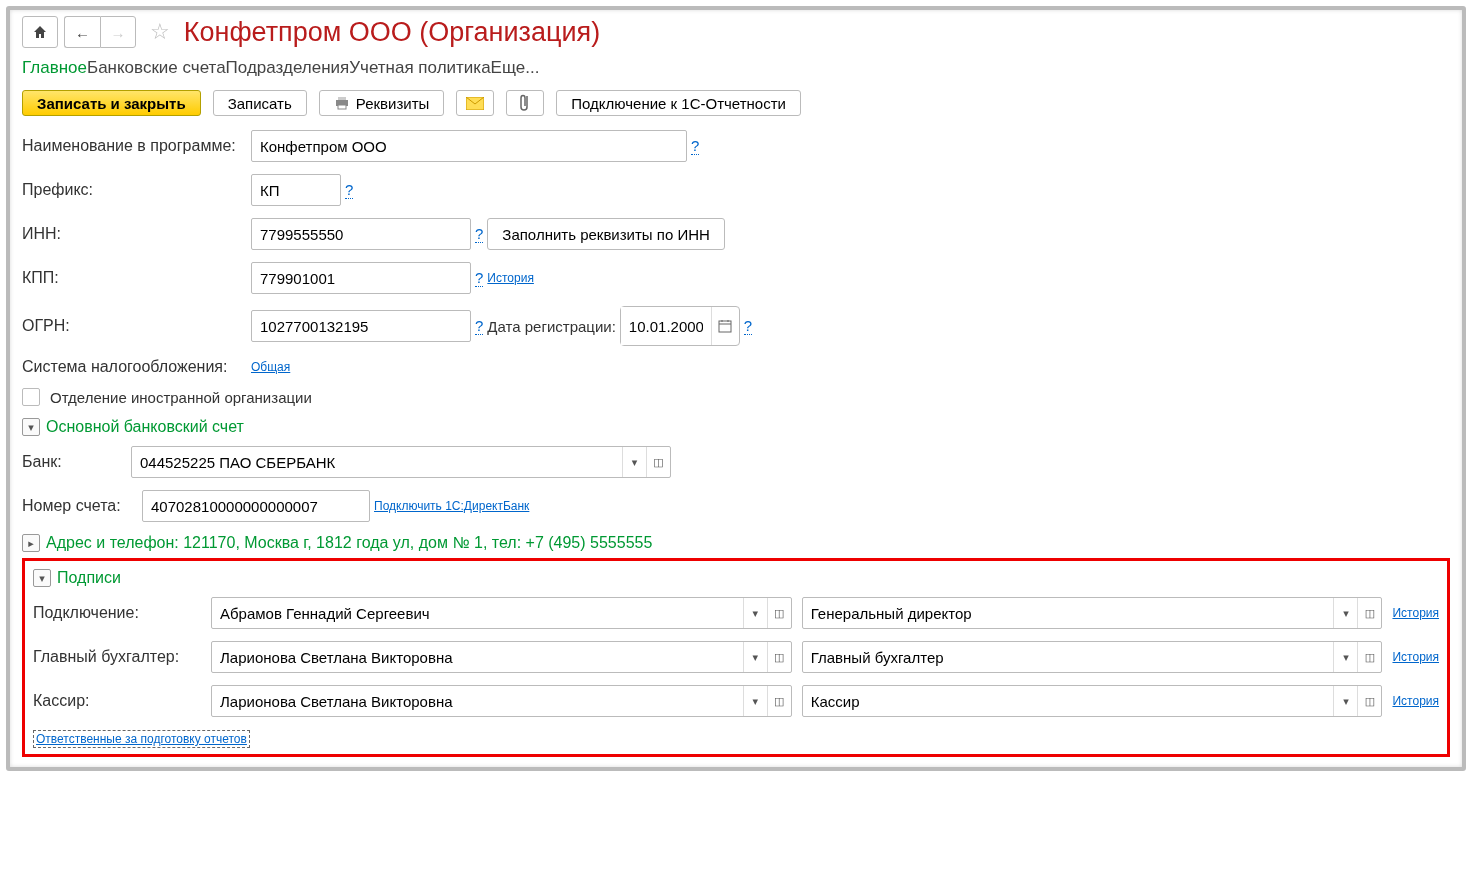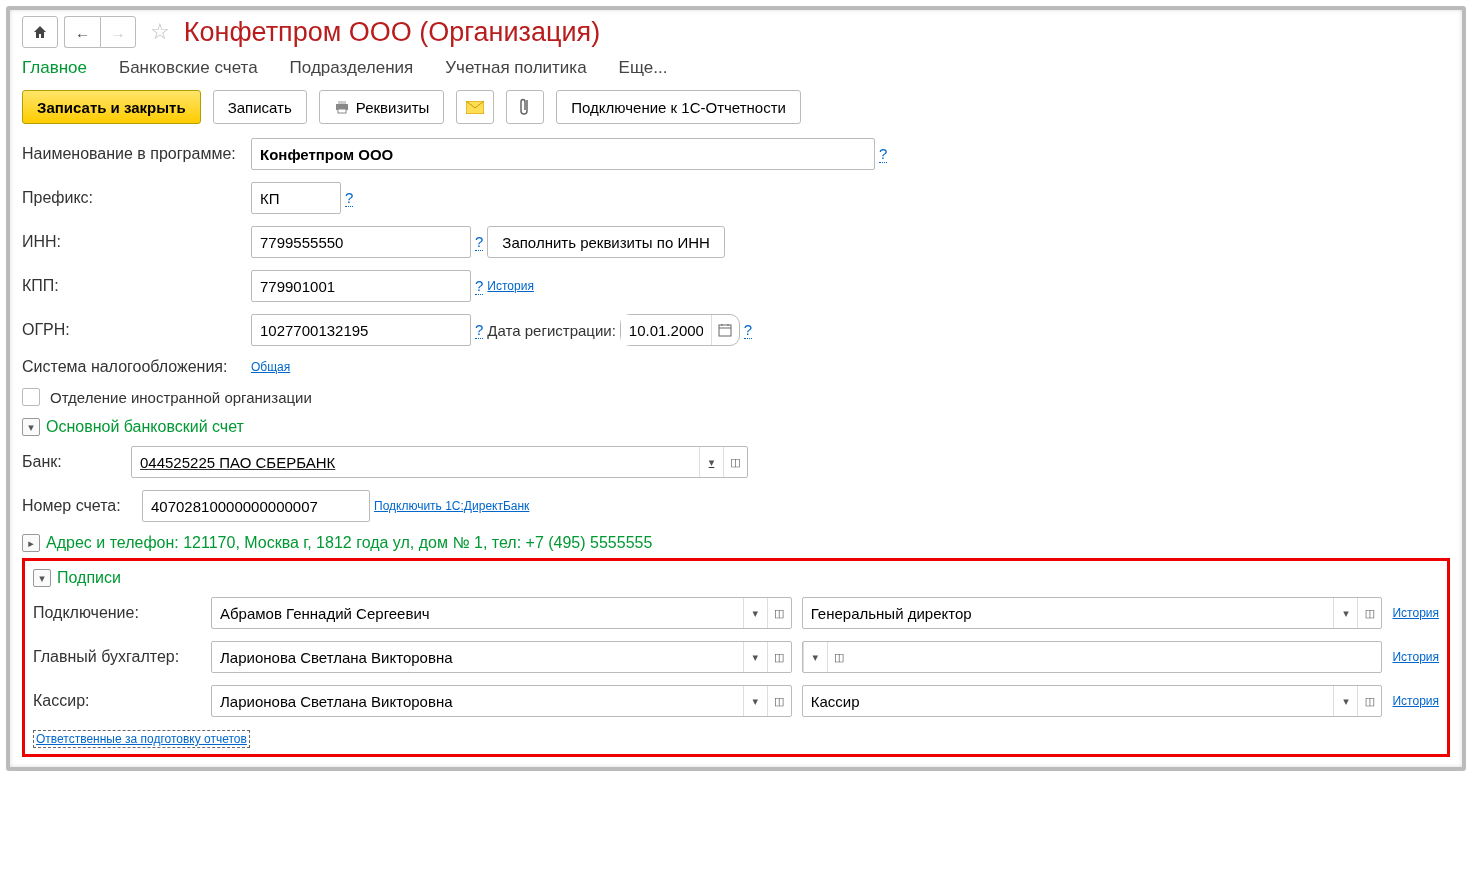--- a/index.html
+++ b/index.html
@@ -5,42 +5,42 @@
 * { box-sizing: border-box; margin: 0; padding: 0; }
 body { font-family: Arial, sans-serif; font-size: 15px; color: #333; background: #fff; padding: 6px; }
 .frame { border: 4px solid #bbb; border-radius: 3px; padding: 6px 12px 10px 12px; box-shadow: inset 0 0 4px rgba(0,0,0,0.15); }
 .topbar { display: flex; align-items: center; gap: 6px; margin-bottom: 10px; }
 .icon-btn { width: 36px; height: 32px; border: 1px solid #bbb; background: #fff; border-radius: 3px; display: inline-flex; align-items: center; justify-content: center; cursor: pointer; }
 .icon-btn-group { display: flex; }
 .icon-btn-group .icon-btn:first-child { border-right: none; border-radius: 3px 0 0 3px; }
 .icon-btn-group .icon-btn:last-child { border-radius: 0 3px 3px 0; }
 .star-icon { color: #bbb; font-size: 22px; margin: 0 8px; cursor: pointer; }
 .page-title { font-size: 27px; font-weight: normal; color: #b91c1c; }
-.tabs { display: flex; gap: 32px; margin: 6px 0 12px 0; font-size: 17px; }
+.tabs { display: flex; margin: 6px 0 12px 0; font-size: 17px; }
 .tab { cursor: pointer; color: #444; }
 .tab.active { color: #009933; }
 .toolbar { display: flex; gap: 12px; margin-bottom: 14px; }
-.tb-btn { height: 34px; border: 1px solid #bbb; background: #fff; border-radius: 3px; padding: 0 14px; cursor: pointer; display: inline-flex; align-items: center; gap: 6px; font-size: 15px; }
+.tb-btn { height: 26px; border: 1px solid #bbb; background: #fff; border-radius: 3px; padding: 0 14px; cursor: pointer; display: inline-flex; align-items: center; gap: 6px; font-size: 15px; }
 .tb-btn.primary { background: linear-gradient(#ffe56a,#ffcc00); font-weight: bold; border-color: #b3a000; }
 .tb-btn-icon { width: 38px; padding: 0; justify-content: center; }
 .row { display: flex; align-items: center; gap: 4px; margin-bottom: 12px; }
 .lbl { min-width: 225px; color: #333; font-size: 16px; }
 .lbl-sm { min-width: 130px; }
 .input { border: 1px solid #bbb; border-radius: 2px; height: 32px; padding: 0 8px; font-size: 15px; background: #fff; }
 .help { color: #0066cc; border-bottom: 1px dotted #0066cc; cursor: pointer; font-size: 15px; }
 .link { color: #0066cc; text-decoration: underline; cursor: pointer; font-size: 12px; }
 .link-focus { border: 1px dashed #666; padding: 1px 2px; }
 .btn { height: 32px; border: 1px solid #bbb; background: #fff; border-radius: 3px; padding: 0 14px; cursor: pointer; font-size: 15px; }
 .chk { width: 18px; height: 18px; border: 1px solid #bbb; border-radius: 2px; margin-right: 6px; }
 .section-hdr { display: flex; align-items: center; gap: 6px; color: #009933; font-size: 16px; margin-bottom: 10px; margin-top: 4px; }
 .exp { width: 18px; height: 18px; border: 1px solid #999; border-radius: 2px; display: flex; align-items: center; justify-content: center; font-size: 11px; color: #555; cursor: pointer; background: #fafafa; }
 .combo { display: flex; align-items: stretch; height: 32px; border: 1px solid #bbb; border-radius: 2px; background: #fff; }
 .combo input { border: none; flex: 1; padding: 0 8px; font-size: 15px; outline: none; background: transparent; }
 .combo .cbtn { width: 24px; border-left: 1px solid #ddd; display: flex; align-items: center; justify-content: center; cursor: pointer; font-size: 11px; color: #555; }
-.date-input { display: flex; align-items: stretch; height: 32px; border: 1px solid #bbb; border-radius: 10px; background: #fff; }
+.date-input { display: flex; align-items: stretch; height: 40px; border: 1px solid #bbb; border-radius: 4px; background: #fff; }
 .date-input input { border: none; width: 90px; padding: 0 8px; font-size: 15px; outline: none; }
 .date-input .cal { width: 28px; border-left: 1px solid #ddd; display: flex; align-items: center; justify-content: center; cursor: pointer; font-size: 12px; color: #555; }
 .red-box { border: 3px solid #e00; padding: 8px; margin-top: 4px; }
 .sig-row { display: flex; align-items: center; gap: 10px; margin-bottom: 12px; }
 .sig-lbl { min-width: 168px; font-size: 16px; }
 .sig-combo { flex: 1; }
 .arrow { font-size: 15px; color: #444; }
 svg { display: block; }
 </style>
 </head>
@@ -94,21 +94,21 @@
     <button class="tb-btn tb-btn-icon">
       <svg width="12" height="18" viewBox="0 0 12 18">
           <path d="M8 2 L8 13 Q8 16 5 16 Q2 16 2 13 L2 4 Q2 1.5 4 1.5 Q6 1.5 6 4 L6 12" fill="none" stroke="#666" stroke-width="1.5"></path>
         </svg>
     </button>
     <button class="tb-btn">Подключение к 1С-Отчетности</button>
   </div>
 
   <div class="row">
     <span class="lbl">Наименование в программе:</span>
-    <input class="input" style="width: 624px; font-weight: bold;" value="Конфетпром ООО">
+    <input class="input" style="width: 436px;" value="Конфетпром ООО">
     <span class="help">?</span>
   </div>
 
   <div class="row">
     <span class="lbl">Префикс:</span>
     <input class="input" style="width: 90px;" value="КП">
     <span class="help">?</span>
   </div>
 
   <div class="row">
@@ -154,21 +154,21 @@
     <span>Отделение иностранной организации</span>
   </div>
 
   <div class="section-hdr">
     <span class="exp">▾</span>
     <span>Основной банковский счет</span>
   </div>
 
   <div class="row">
     <span class="lbl lbl-sm" style="min-width:105px;">Банк:</span>
-    <div class="combo" style="width:617px;text-decoration:underline;">
+    <div class="combo" style="width:540px;">
       <input value="044525225 ПАО СБЕРБАНК" style="">
       <span class="cbtn">▾</span>
       <span class="cbtn">◫</span>
     </div>
   </div>
 
   <div class="row">
     <span class="lbl lbl-sm" style="min-width:116px;">Номер счета:</span>
     <input class="input" style="width: 228px;" value="40702810000000000007">
     <span class="link">Подключить 1С:ДиректБанк</span>
@@ -201,20 +201,21 @@
     </div>
 
     <div class="sig-row">
       <span class="sig-lbl">Главный бухгалтер:</span>
       <div class="combo sig-combo">
         <input value="Ларионова Светлана Викторовна" style="">
         <span class="cbtn">▾</span>
         <span class="cbtn">◫</span>
       </div>
       <div class="combo sig-combo">
+        <input value="Главный бухгалтер" style="">
         <span class="cbtn">▾</span>
         <span class="cbtn">◫</span>
       </div>
       <span class="link">История</span>
     </div>
 
     <div class="sig-row">
       <span class="sig-lbl">Кассир:</span>
       <div class="combo sig-combo">
         <input value="Ларионова Светлана Викторовна" style="">

